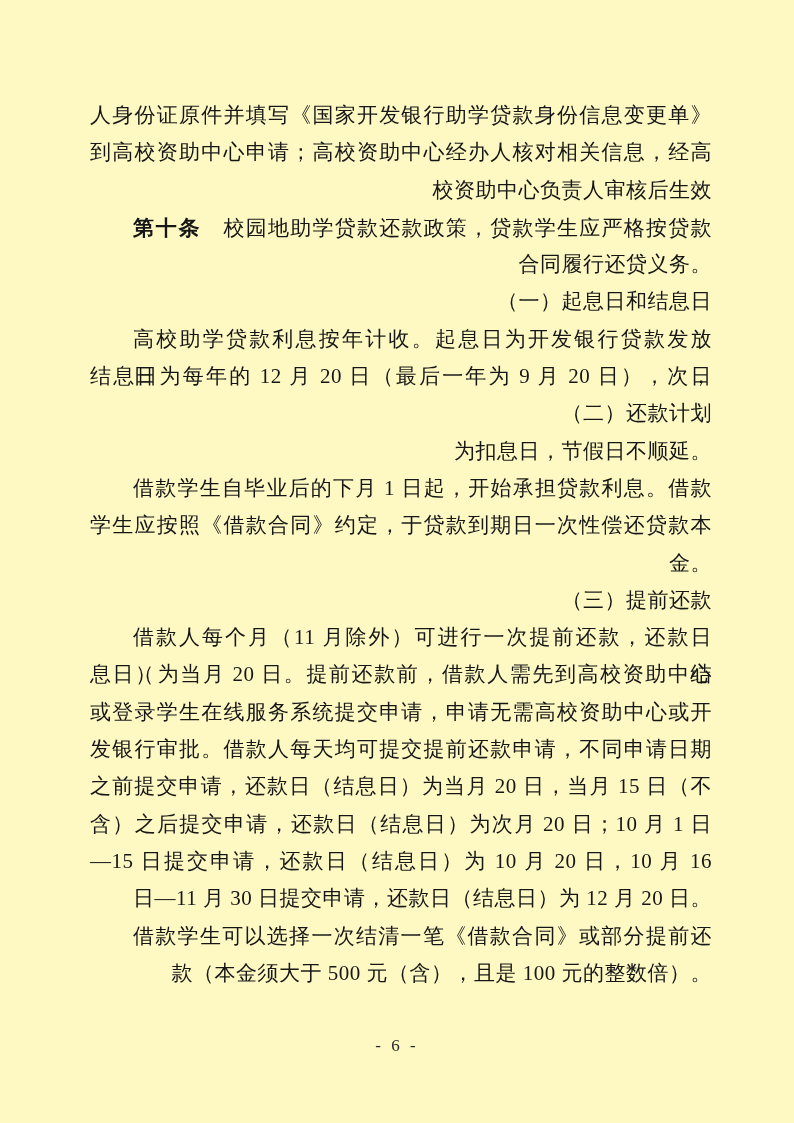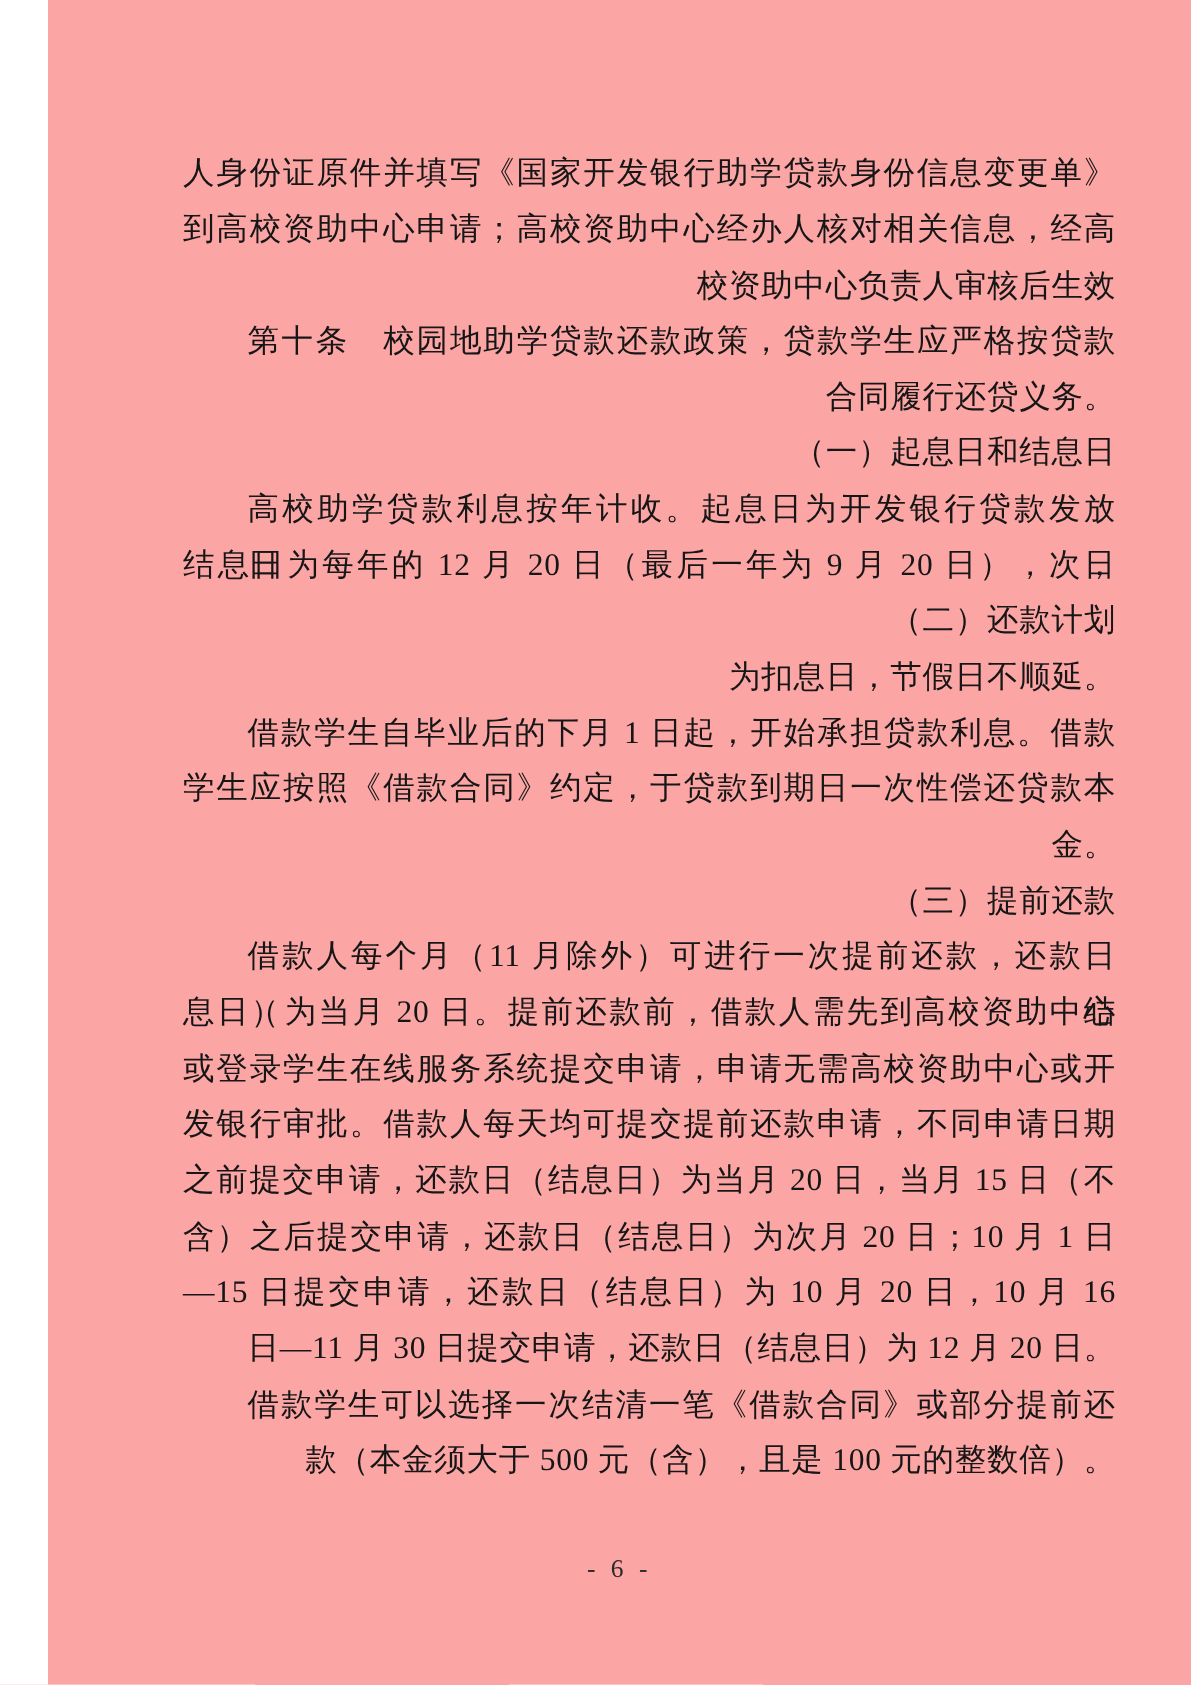--- a/index.html
+++ b/index.html
@@ -11,22 +11,21 @@
     width: 794px;
     height: 1123px;
     position: relative;
     font-family: "Liberation Serif", "DejaVu Serif", serif;
     color: #161616;
     overflow: hidden;
   }
   .page {
     position: absolute;
     inset: 0;
-    background: #fca5a5;
-    margin-left: 32px;
+    background: #fef9c3;
   }
   .text-block {
     position: absolute;
     left: 90px;
     top: 97px;
     width: 622px;
     font-size: 21px;
   }
   .line {
     height: 37.3px;
@@ -35,21 +34,21 @@
     letter-spacing: 0.5px;
   }
   .line.just {
     text-align: justify;
     text-align-last: justify;
   }
   .line.indent {
     padding-left: 43px;
   }
   .article-no {
-    font-weight: normal;
+    font-weight: bold;
     font-family: "Liberation Sans", "DejaVu Sans", sans-serif;
     letter-spacing: 1px;
   }
   .footer {
     position: absolute;
     top: 1036px;
     left: 0;
     width: 100%;
     text-align: center;
     font-size: 17px;

